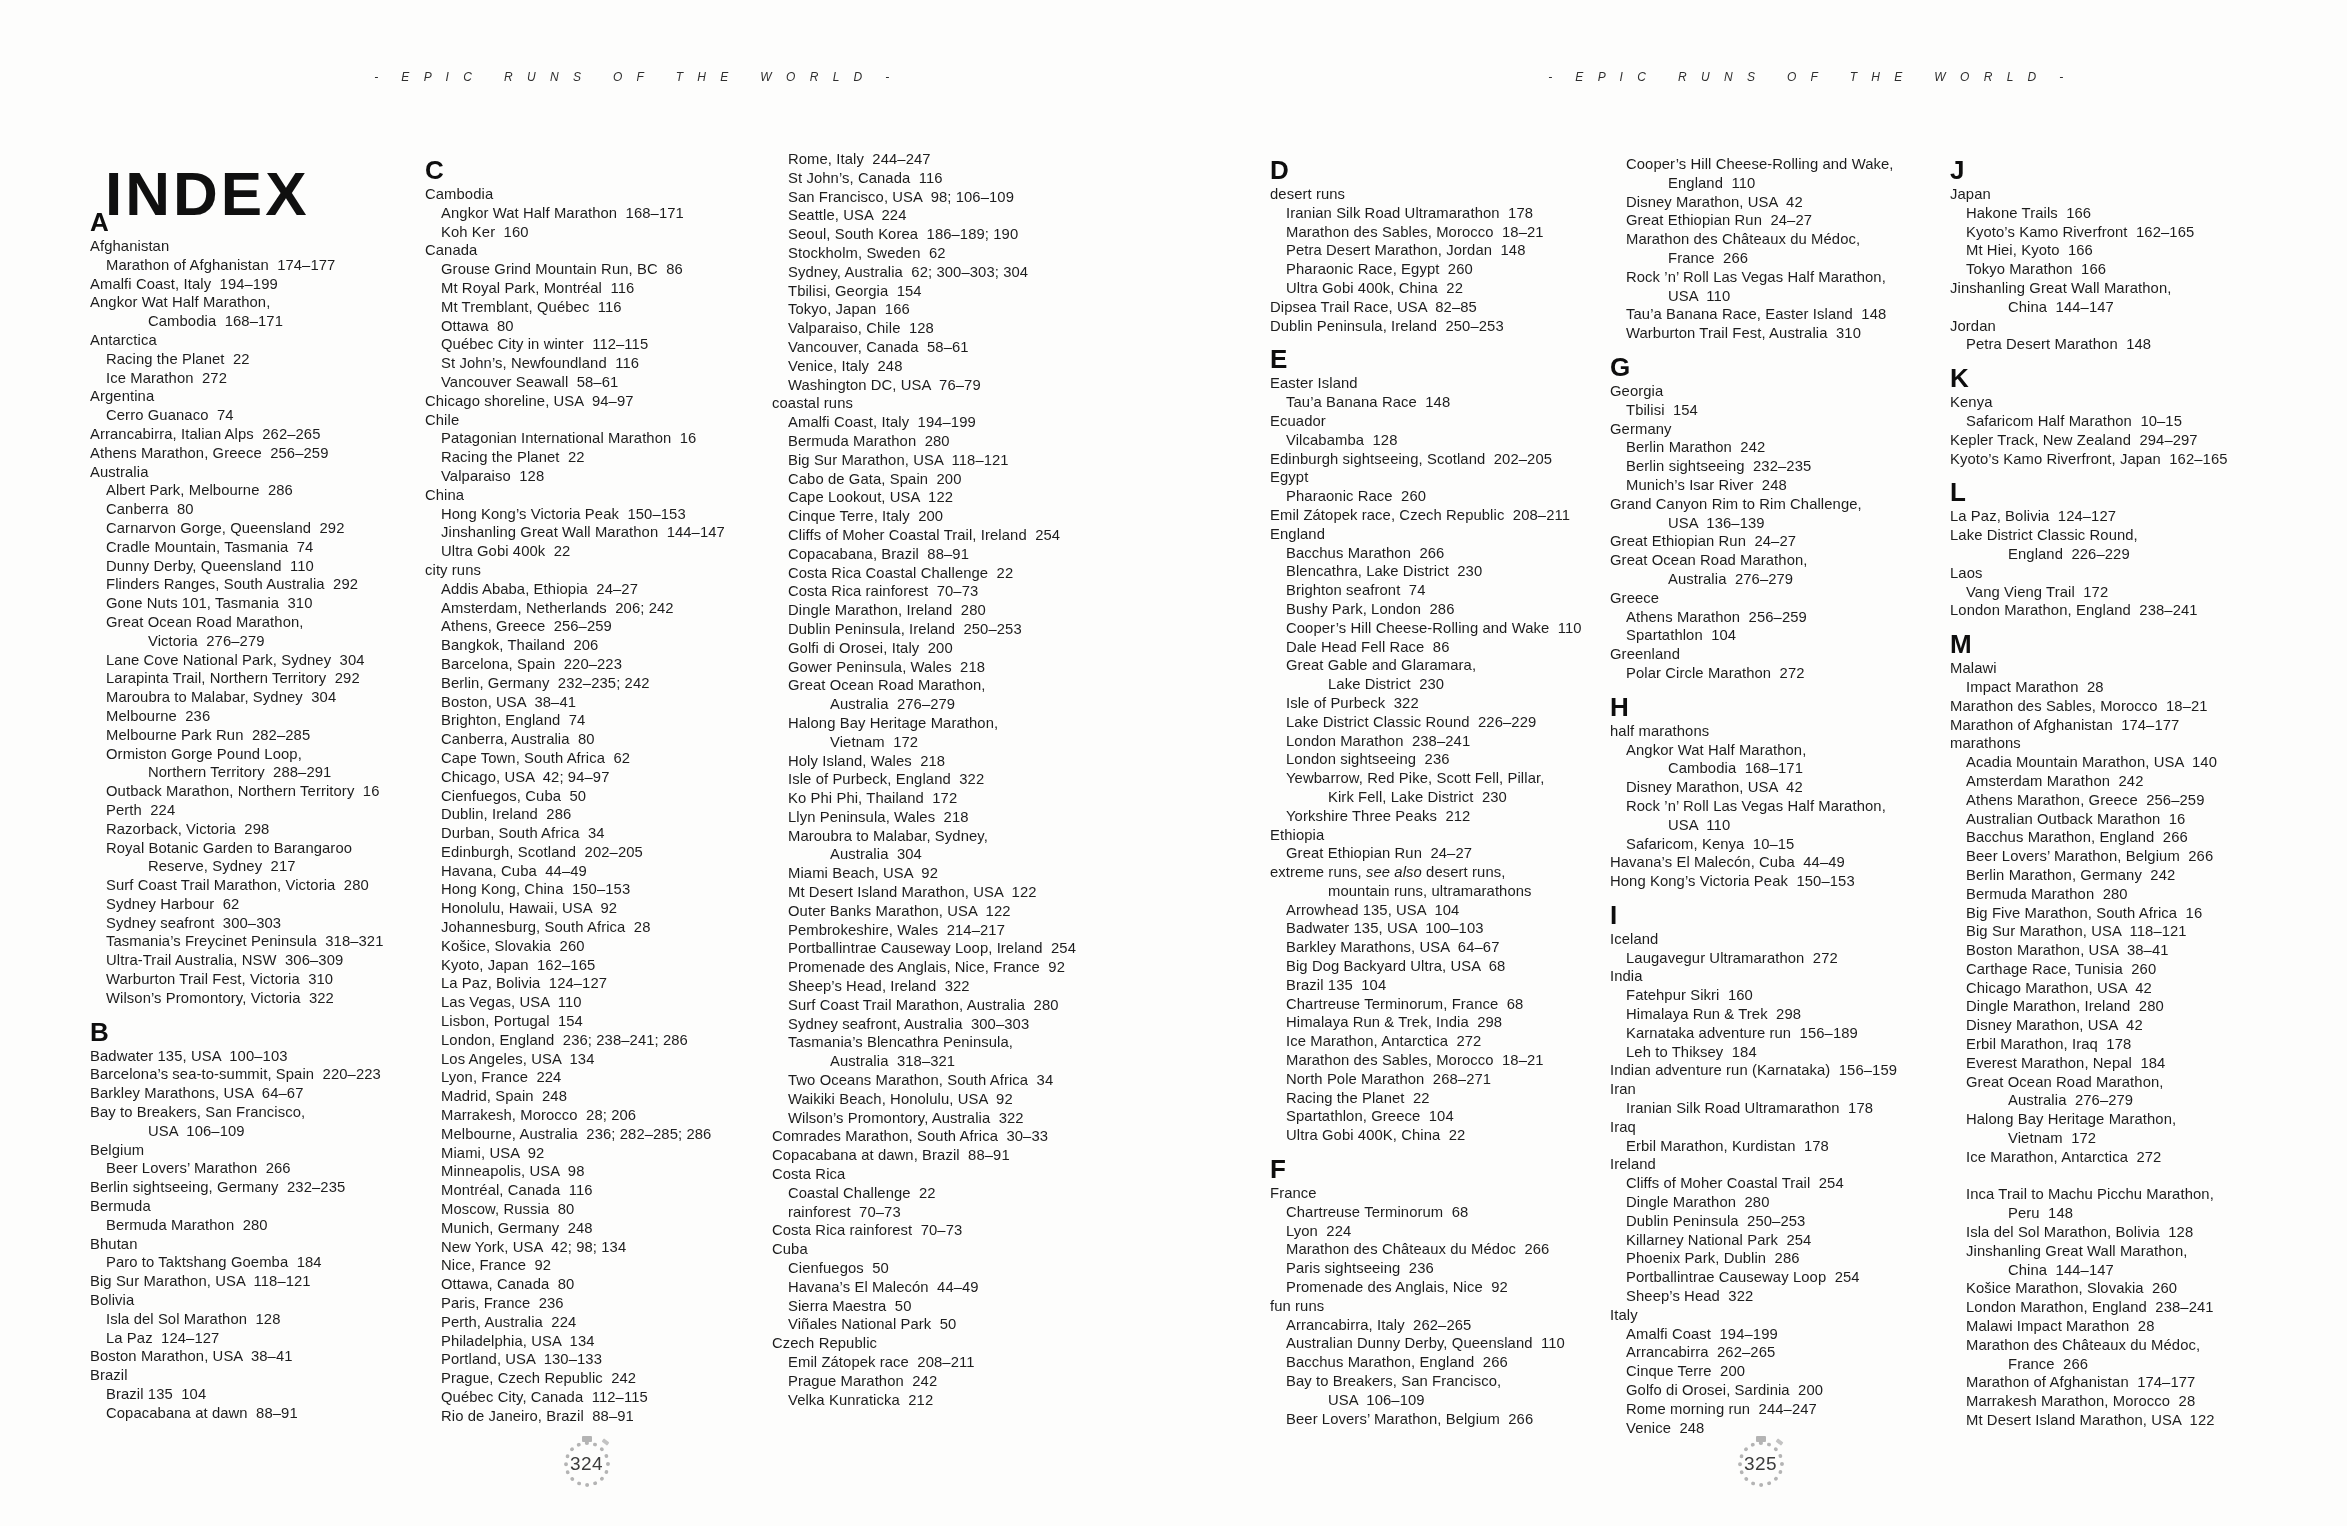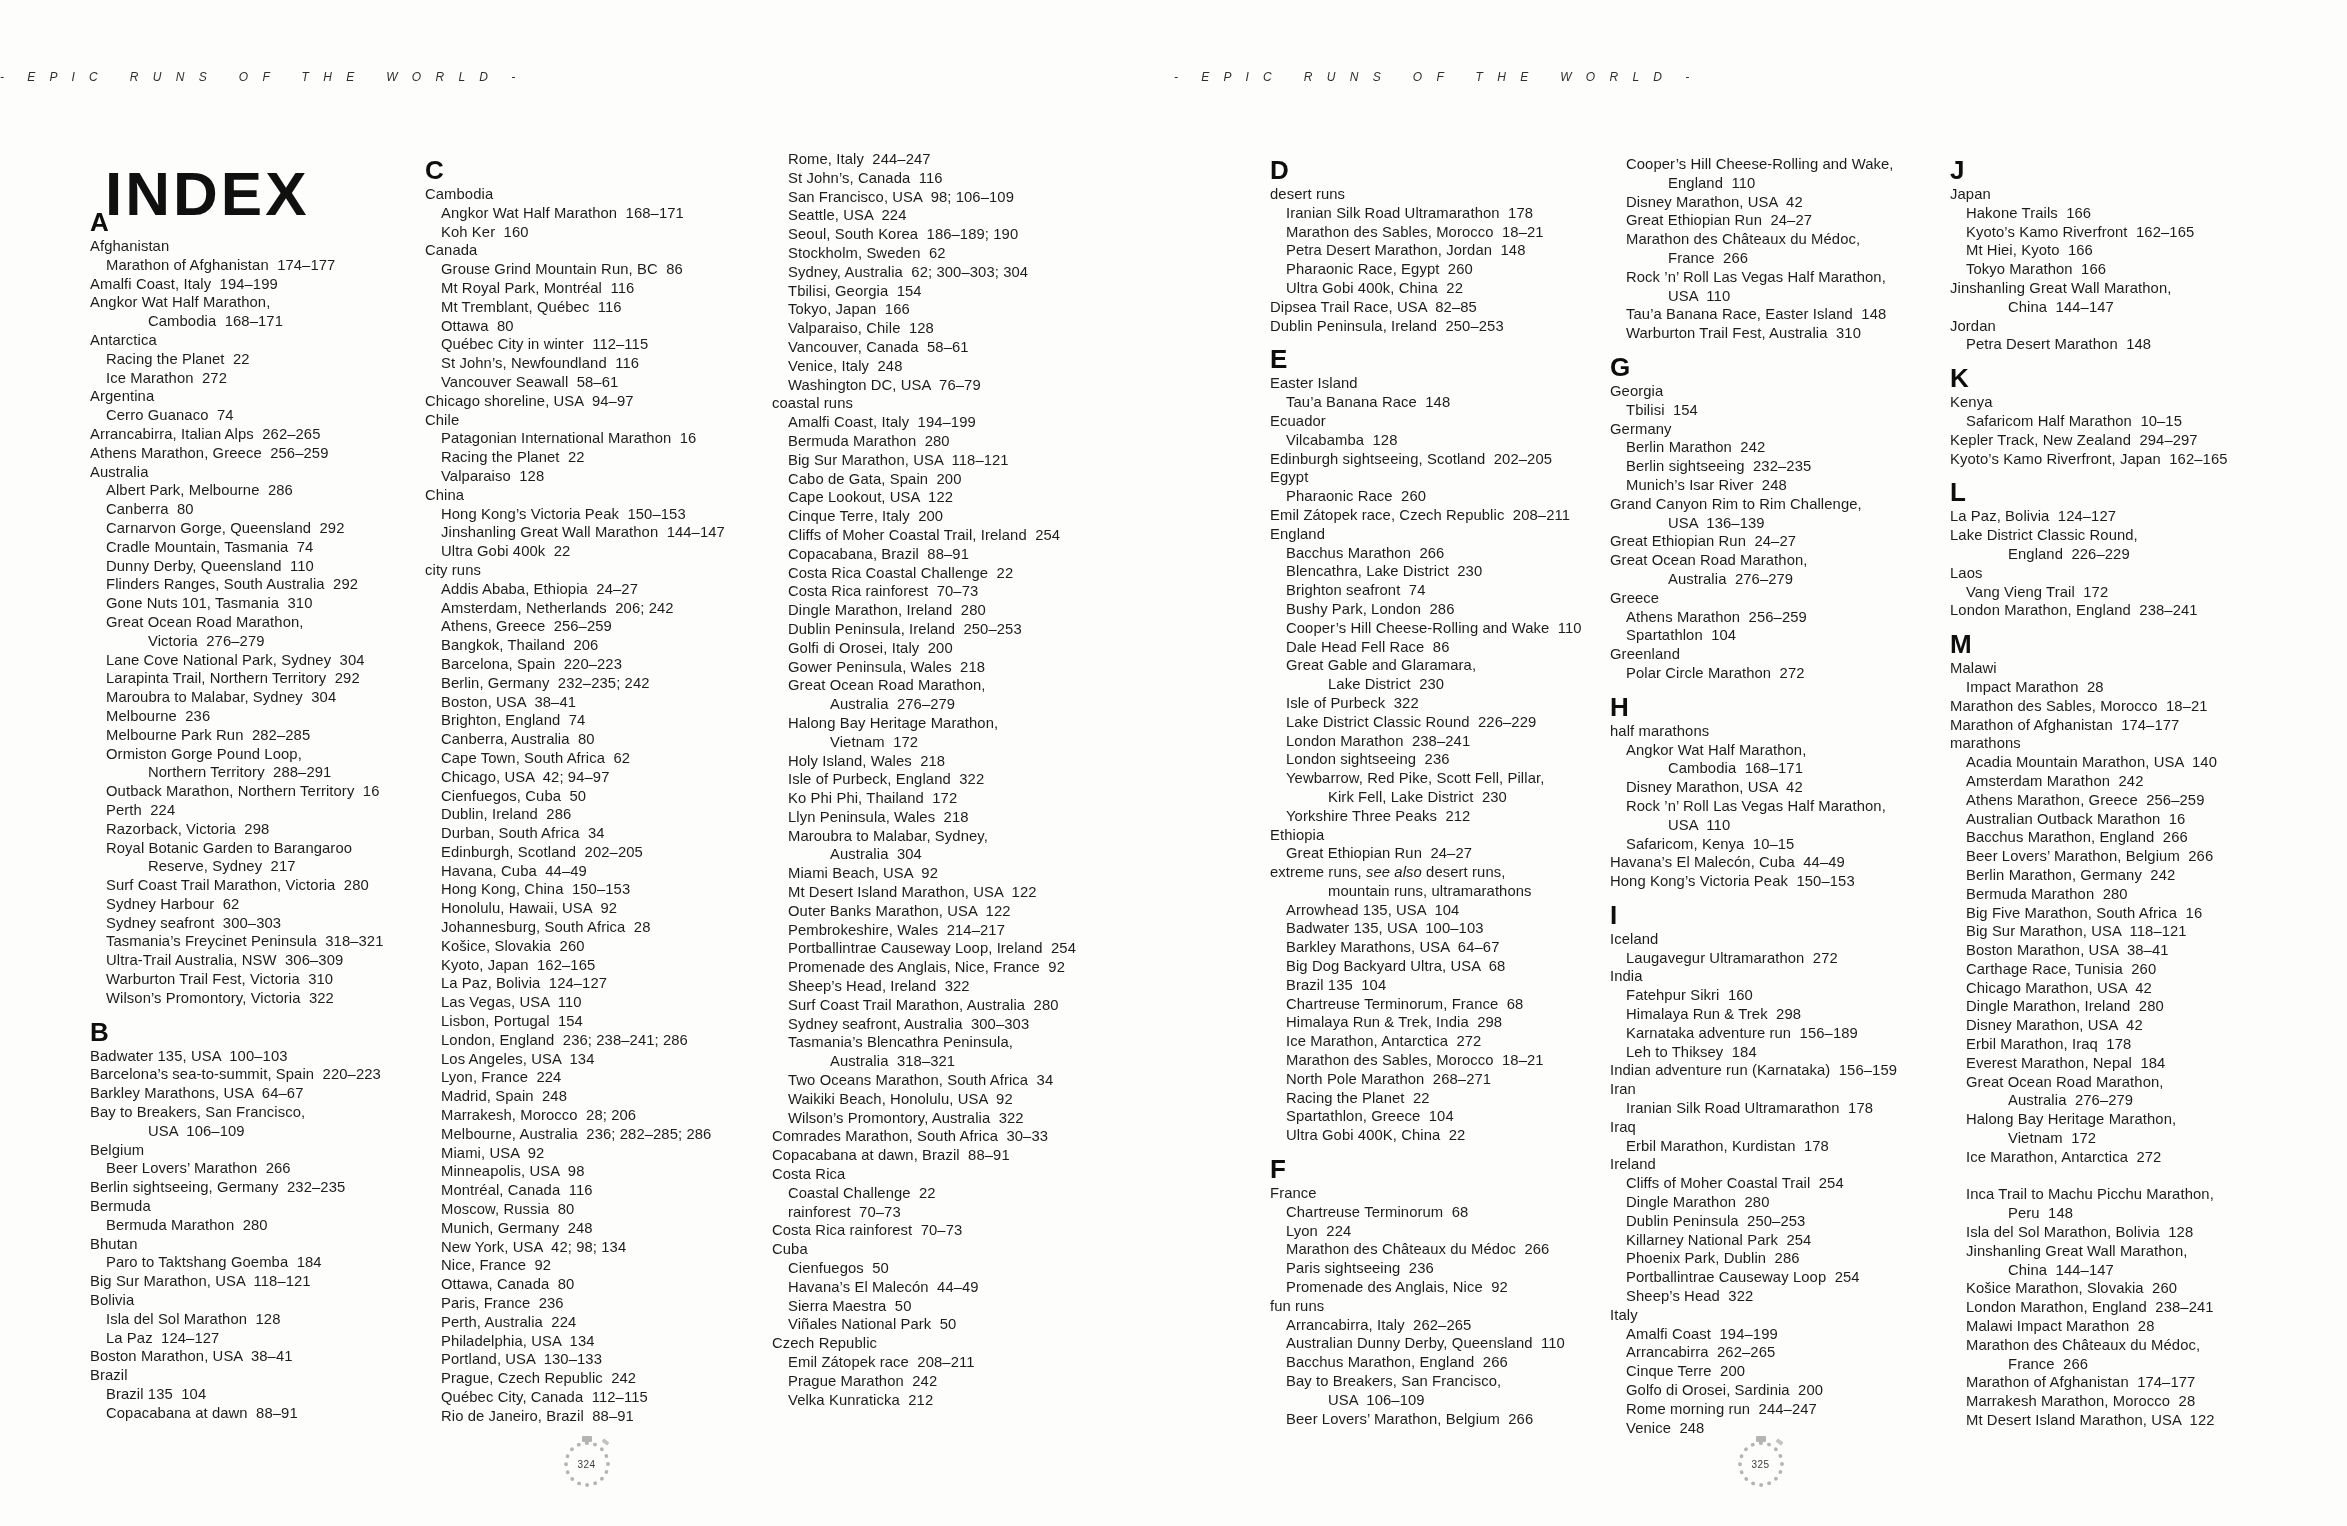--- a/index.html
+++ b/index.html
@@ -5,23 +5,23 @@
   html,body{margin:0;padding:0;background:#dcdcdc;}
   .spread{
     position:relative;width:2347px;height:1526px;background:#fdfdfc;
     font-family:"Liberation Sans","DejaVu Sans",sans-serif;color:#1d1d1d;
     overflow:hidden;
   }
   .page{position:absolute;top:0;width:1173px;height:1526px;}
   .page-left{left:0;}
   .page-right{left:1174px;}
   .running-head{
-    position:absolute;top:70px;left:0;width:100%;
+    position:absolute;top:70px;left:0;width:100%;text-align:center;
     font-size:12px;font-style:italic;font-weight:400;letter-spacing:5.5px;
-    color:#2e2e2e;white-space:pre;
+    color:#2e2e2e;white-space:pre;padding-left:48px;
   }
   .index-title{
     position:absolute;left:88px;top:150px;margin:17px;
     font-size:62px;line-height:54px;font-weight:700;letter-spacing:3px;color:#101010;
   }
   .col{position:absolute;}
   .col-a{left:90px;top:210px;width:332px;}
   .col-b{left:425px;top:158px;width:342px;}
   .col-c{left:772px;top:150px;width:385px;}
   .col-d{left:96px;top:158px;width:340px;}
@@ -39,21 +39,21 @@
   .line i{font-style:italic;}
   .pageno{
     position:absolute;left:50%;top:1441px;margin-left:-23px;width:46px;height:46px;
     box-sizing:border-box;border:4px dotted #b4b4b4;border-radius:50%;
     display:flex;align-items:center;justify-content:center;background:#fdfdfc;
   }
   .crown{position:absolute;top:-9px;left:50%;transform:translateX(-50%);
     width:10px;height:6px;background:#b4b4b4;border-radius:1px;}
   .lug{position:absolute;top:-5px;right:-3px;width:7px;height:4px;background:#c3c3c3;
     transform:rotate(38deg);border-radius:1px;}
-  .pageno-text{font-size:10px;color:#3c3c3c;letter-spacing:0.5px;}
+  .pageno-text{font-size:19px;color:#3c3c3c;letter-spacing:0.5px;}
 </style>
 </head>
 <body>
 
 <div class="spread">
 
   <section class="page page-left">
     <div class="running-head">-  E P I C   R U N S   O F   T H E   W O R L D  -</div>
     <h1 class="index-title">INDEX</h1>
     <div class="col col-a">

